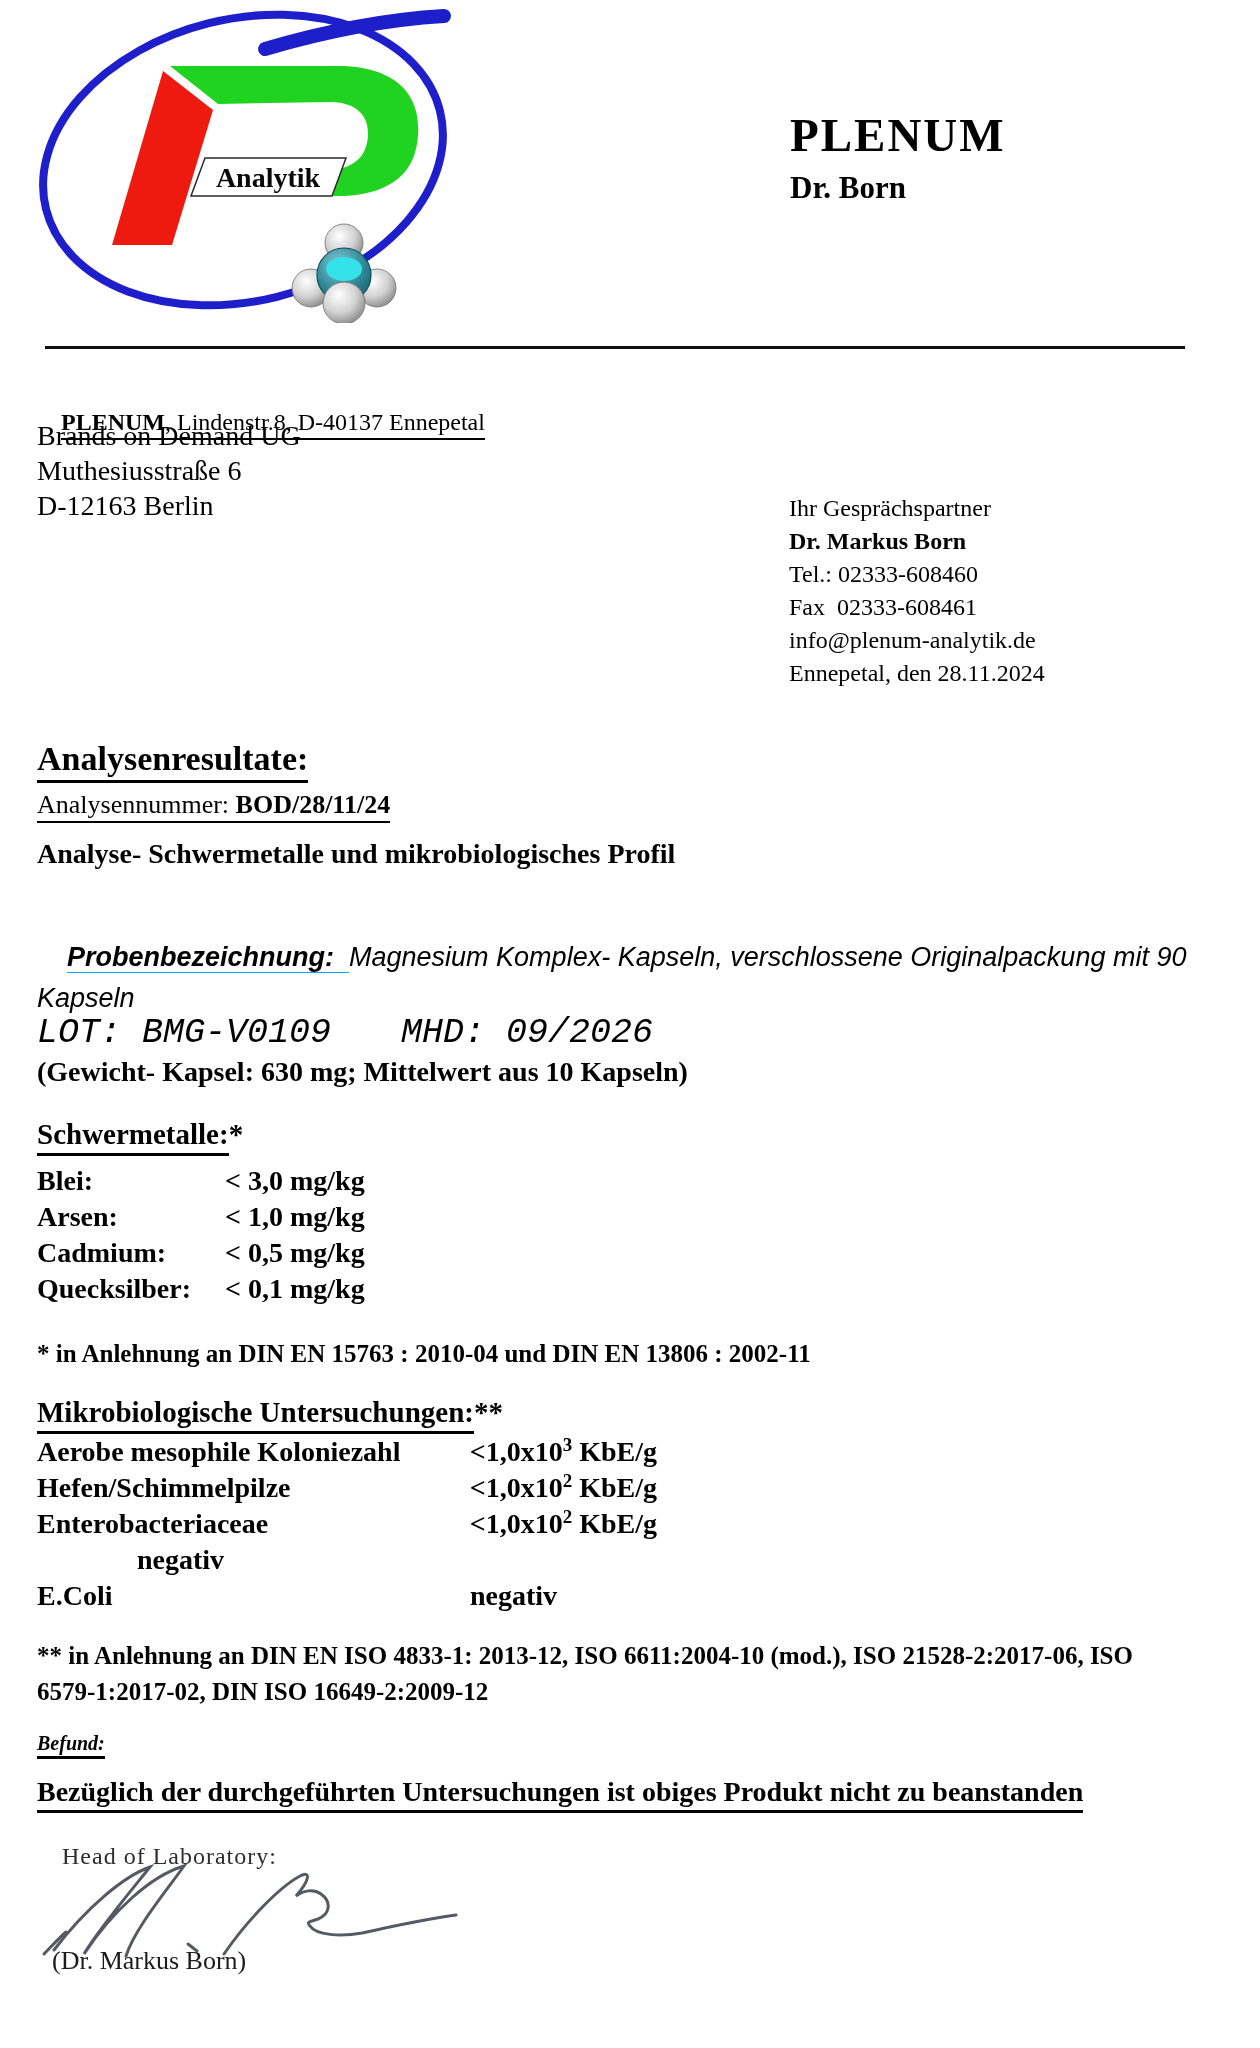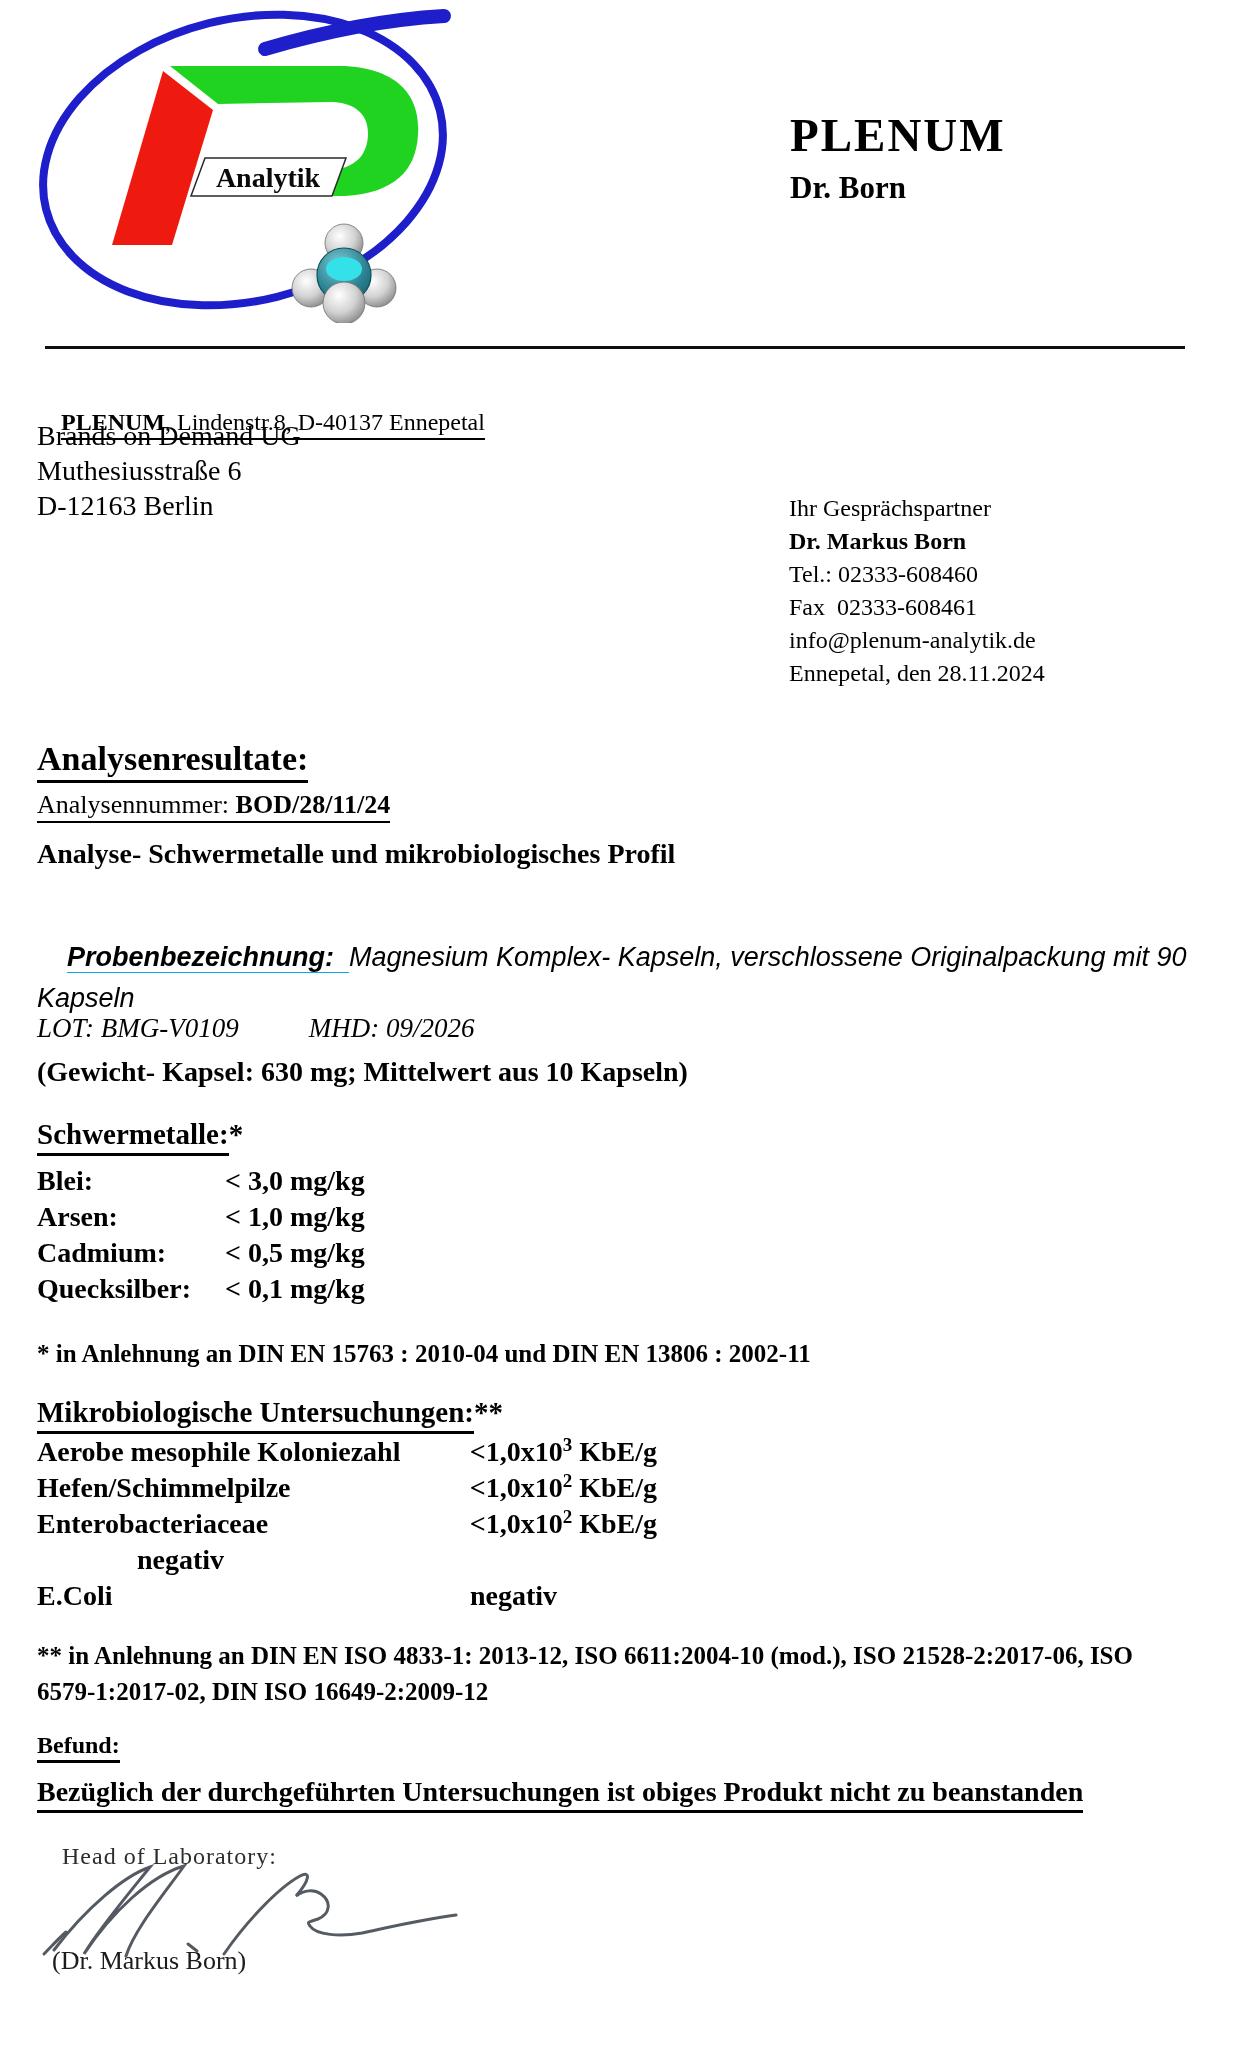--- a/index.html
+++ b/index.html
@@ -29,40 +29,40 @@
   .analysis-number { font-size:26px; }
   .analysis-number .ul { border-bottom:2px solid #000; padding-bottom:1px; display:inline-block; white-space:pre-wrap; }
   .analysis-number .b { font-weight:bold; }
   .analysis-title { font-size:28px; font-weight:bold; }
 
   .sample {
     width:1160px; font-family:"Liberation Sans","DejaVu Sans",sans-serif;
     font-style:italic; font-size:27px; line-height:41px; white-space:pre-wrap;
   }
   .sample .lbl { font-weight:bold; border-bottom:1px solid #0ea5e9; }
-  .lot-line { font-family:Liberation Serif, serif; font-style:italic; font-size:27px; }
+  .lot-line { font-family:Liberation Mono, monospace; font-style:italic; font-size:35px; }
   .lot-line .mhd { margin-left:70px; }
   .weight-note { font-size:28px; font-weight:bold; }
 
   .sec-heading { font-size:29px; font-weight:bold; }
   .sec-heading .ul { border-bottom:3px solid #000; padding-bottom:2px; display:inline-block; }
 
   .metals .row { font-size:28px; font-weight:bold; line-height:36px; }
   .metals .lbl { display:inline-block; width:188px; }
 
   .footnote { font-size:25px; font-weight:bold; line-height:36px; width:1160px; }
 
   .micro .row { font-size:28px; font-weight:bold; line-height:36px; display:flex; }
   .micro .lbl { width:333px; flex:none; white-space:nowrap; }
   .micro .val { width:287px; flex:none; white-space:nowrap; }
   .micro .val-right { text-align:right; }
   .micro .val-center { text-align:center; }
   .micro sup { font-size:19px; line-height:0; vertical-align:super; }
 
-  .befund-heading { font-size:24px; font-weight:bold; }
+  .befund-heading { font-size:20px; font-weight:bold; font-style:italic; }
   .befund-heading .ul { border-bottom:3px solid #000; padding-bottom:1px; display:inline-block; }
   .befund-text { font-size:28px; font-weight:bold; }
   .befund-text .ul { border-bottom:3px solid #000; padding-bottom:2px; display:inline-block; }
 
   .sig-role { font-size:24px; color:#2d2d2d; letter-spacing:1px; }
   .sig-name { font-size:26px; color:#1c1c1c; }
 
   .footer-text { font-size:21px; line-height:30px; width:1170px; color:#101010; }
 </style>
 </head>

